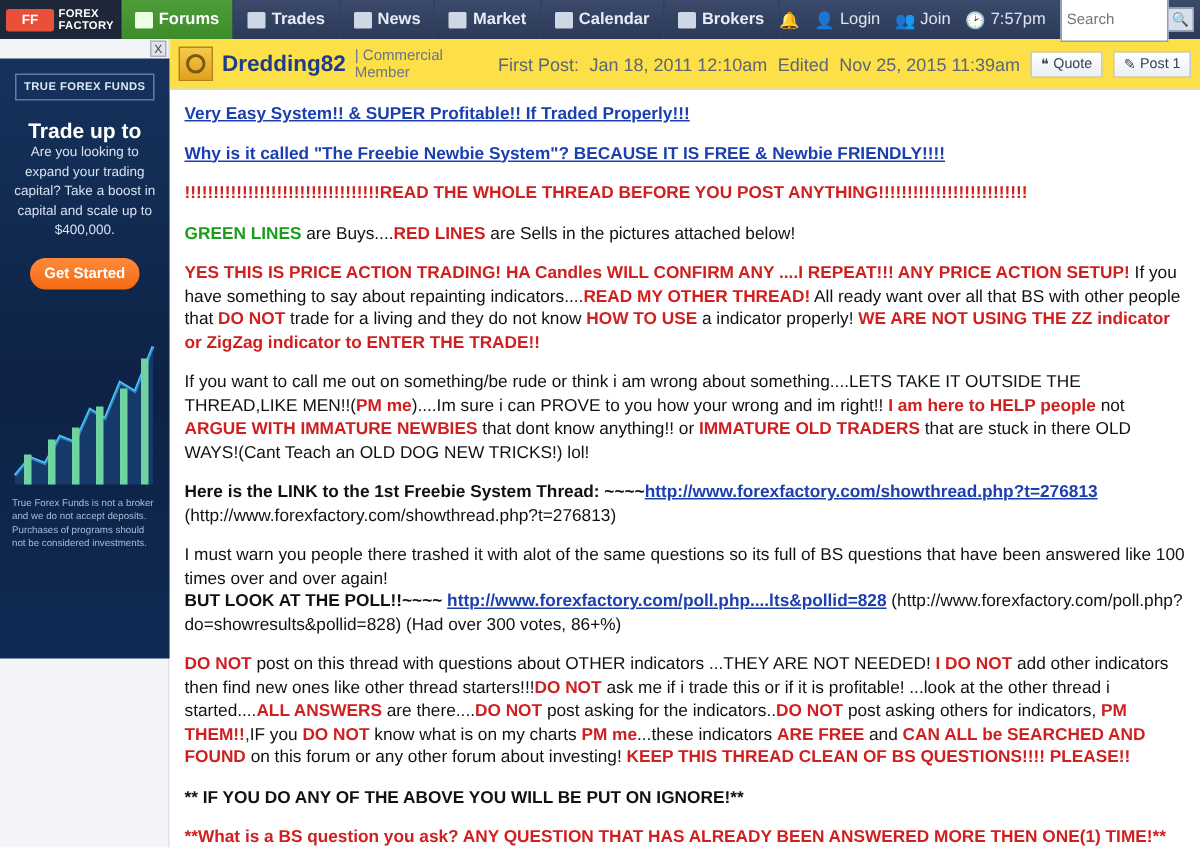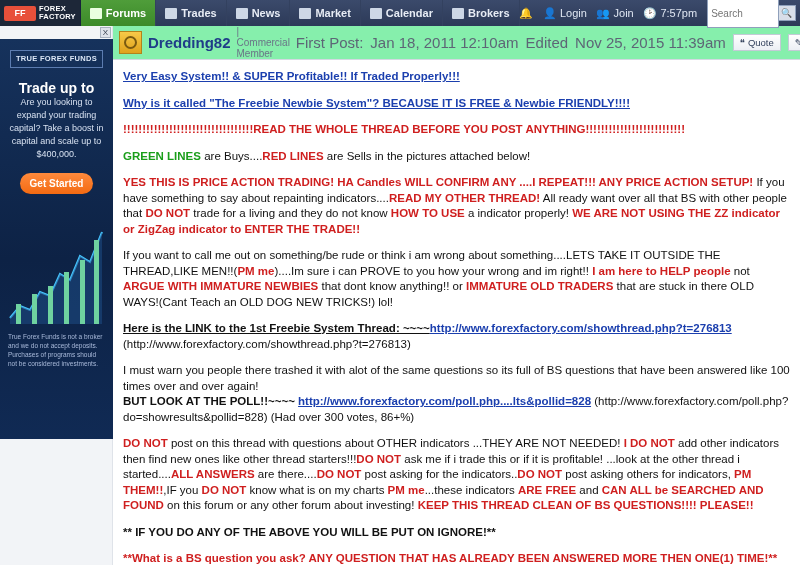--- a/index.html
+++ b/index.html
@@ -169,21 +169,21 @@
   }
   
   #main {
     flex: 1;
     background: #ffffff;
     overflow: hidden;
   }
   #posthead {
     display: flex;
     align-items: center;
-    background: #86efac;
+    background: #fde047;
     border-bottom: 1px solid #d3d9e2;
     padding: 5px 6px;
     gap: 6px;
     height: 34px;
   }
   #avatar {
     width: 23px; height: 23px;
     background: linear-gradient(#f7c948, #e0a21c);
     border: 1px solid #b3821a;
     flex: none;
@@ -198,39 +198,39 @@
   #username {
     font-size: 15px; font-weight: bold; color: #1f3c88;
     cursor: pointer;
   }
   #usertitle { font-size: 10px; color: #6a7487; }
   #headright {
     margin-left: auto;
     display: flex; align-items: center; gap: 7px;
     font-size: 9.5px; color: #5b6explain;
   }
-  .metaitem { font-size: 15px; color: #5d6676; white-space: nowrap; }
+  .metaitem { font-size: 12px; color: #5d6676; white-space: nowrap; }
   .hbtn {
     display: flex; align-items: center; gap: 3px;
     font-size: 9.5px; color: #33415c;
     border: 1px solid #c3cad6;
     background: linear-gradient(#ffffff,#eceff4);
     padding: 2px 6px;
     cursor: pointer;
     white-space: nowrap;
   }
   #postbody {
     padding: 9px 10px 10px 10px;
     font-size: 11.5px;
     line-height: 15.5px;
     color: #222;
   }
   #postbody p { margin: 0 0 11px 0; }
   a.lnk { color: #1b3fae; text-decoration: underline; cursor: pointer; }
-  .u { text-decoration: underline; }
+  .u { }
   .b { font-weight: bold; }
   .red { color: #cf1f1f; }
   .green { color: #1a9e1a; }
   .black { color: #111; }
 </style>
 </head>
 <body>
 
 <div id="topnav">
 

